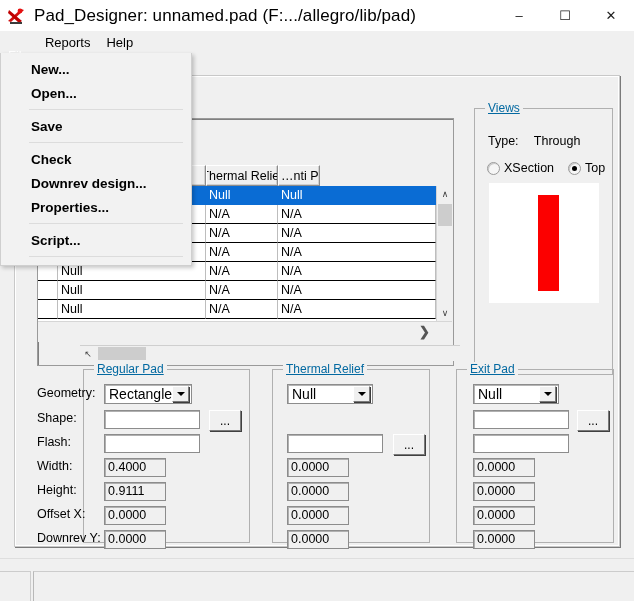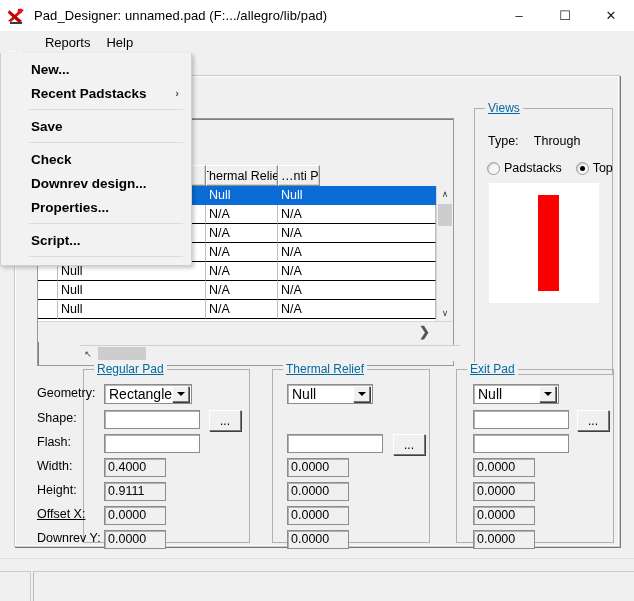--- a/index.html
+++ b/index.html
@@ -29,21 +29,21 @@
   }
   .app-icon {
     width: 22px; height: 22px;
     margin-left: 5px;
     position: relative;
     flex: 0 0 auto;
   }
   .app-icon svg { display:block; }
   .title-text {
     margin-left: 7px;
-    font-size: 13px;
+    font-size: 17px;
     color: #000;
     white-space: nowrap;
     letter-spacing: 0.1px;
   }
   .win-buttons {
     margin-left: auto;
     display: flex;
     height: 31px;
   }
   .win-btn {
@@ -530,21 +530,21 @@
     <div class="group views-group">
       <div class="group-title">Views</div>
 
       <div class="views-type">
         <span class="lbl">Type:</span>
         <span>Through</span>
       </div>
 
       <div class="radio-row">
         <span class="radio"></span>
-        <span class="radio-label">Padstacks</span>
+        <span class="radio-label">XSection</span>
         <span class="radio checked"></span>
         <span class="radio-label">Top</span>
       </div>
 
       <div class="preview">
         <div class="pad-shape" style="background: rgb(252, 0, 0);"></div>
       </div>
     </div>
 
     <div class="group rp-group">
@@ -578,21 +578,21 @@
       <div class="textfield" style="left:20px; top:160px; width:62px;">
         <div class="val">0.0000</div>
       </div>
     </div>
 
     <div class="field-label" style="top:310px;">Geometry:</div>
     <div class="field-label" style="top:335px;">Shape:</div>
     <div class="field-label" style="top:359px;">Flash:</div>
     <div class="field-label" style="top:383px;">Width:</div>
     <div class="field-label" style="top:407px;">Height:</div>
-    <div class="field-label" style="top:431px;text-decoration:underline;">Offset X:</div>
+    <div class="field-label" style="top:431px;">Offset X:</div>
     <div class="field-label" style="top:455px;">Downrev Y:</div>
 
     <div class="group tr-group">
       <div class="group-title">Thermal Relief</div>
 
       <div class="combo" style="left:14px; top:14px; width:86px;">
         <span class="combo-text">Null</span>
         <span class="combo-btn">
             <span class="arrow-dn"></span>
           </span>
@@ -661,22 +661,21 @@
 <div class="statusbar">
   <div class="status-cell-1"></div>
   <div class="status-cell-2"></div>
 </div>
 
 <div class="dropdown">
   <div class="menu-item">
     <span>New...</span>
   </div>
   <div class="menu-item">
-    <span>Recent Padstacks</span>
-    <span class="submenu-arrow">›</span>
+    <span>Open...</span>
   </div>
   <div class="menu-sep"></div>
   <div class="menu-item">
     <span>Save</span>
   </div>
   <div class="menu-sep"></div>
   <div class="menu-item">
     <span>Check</span>
   </div>
   <div class="menu-item">

